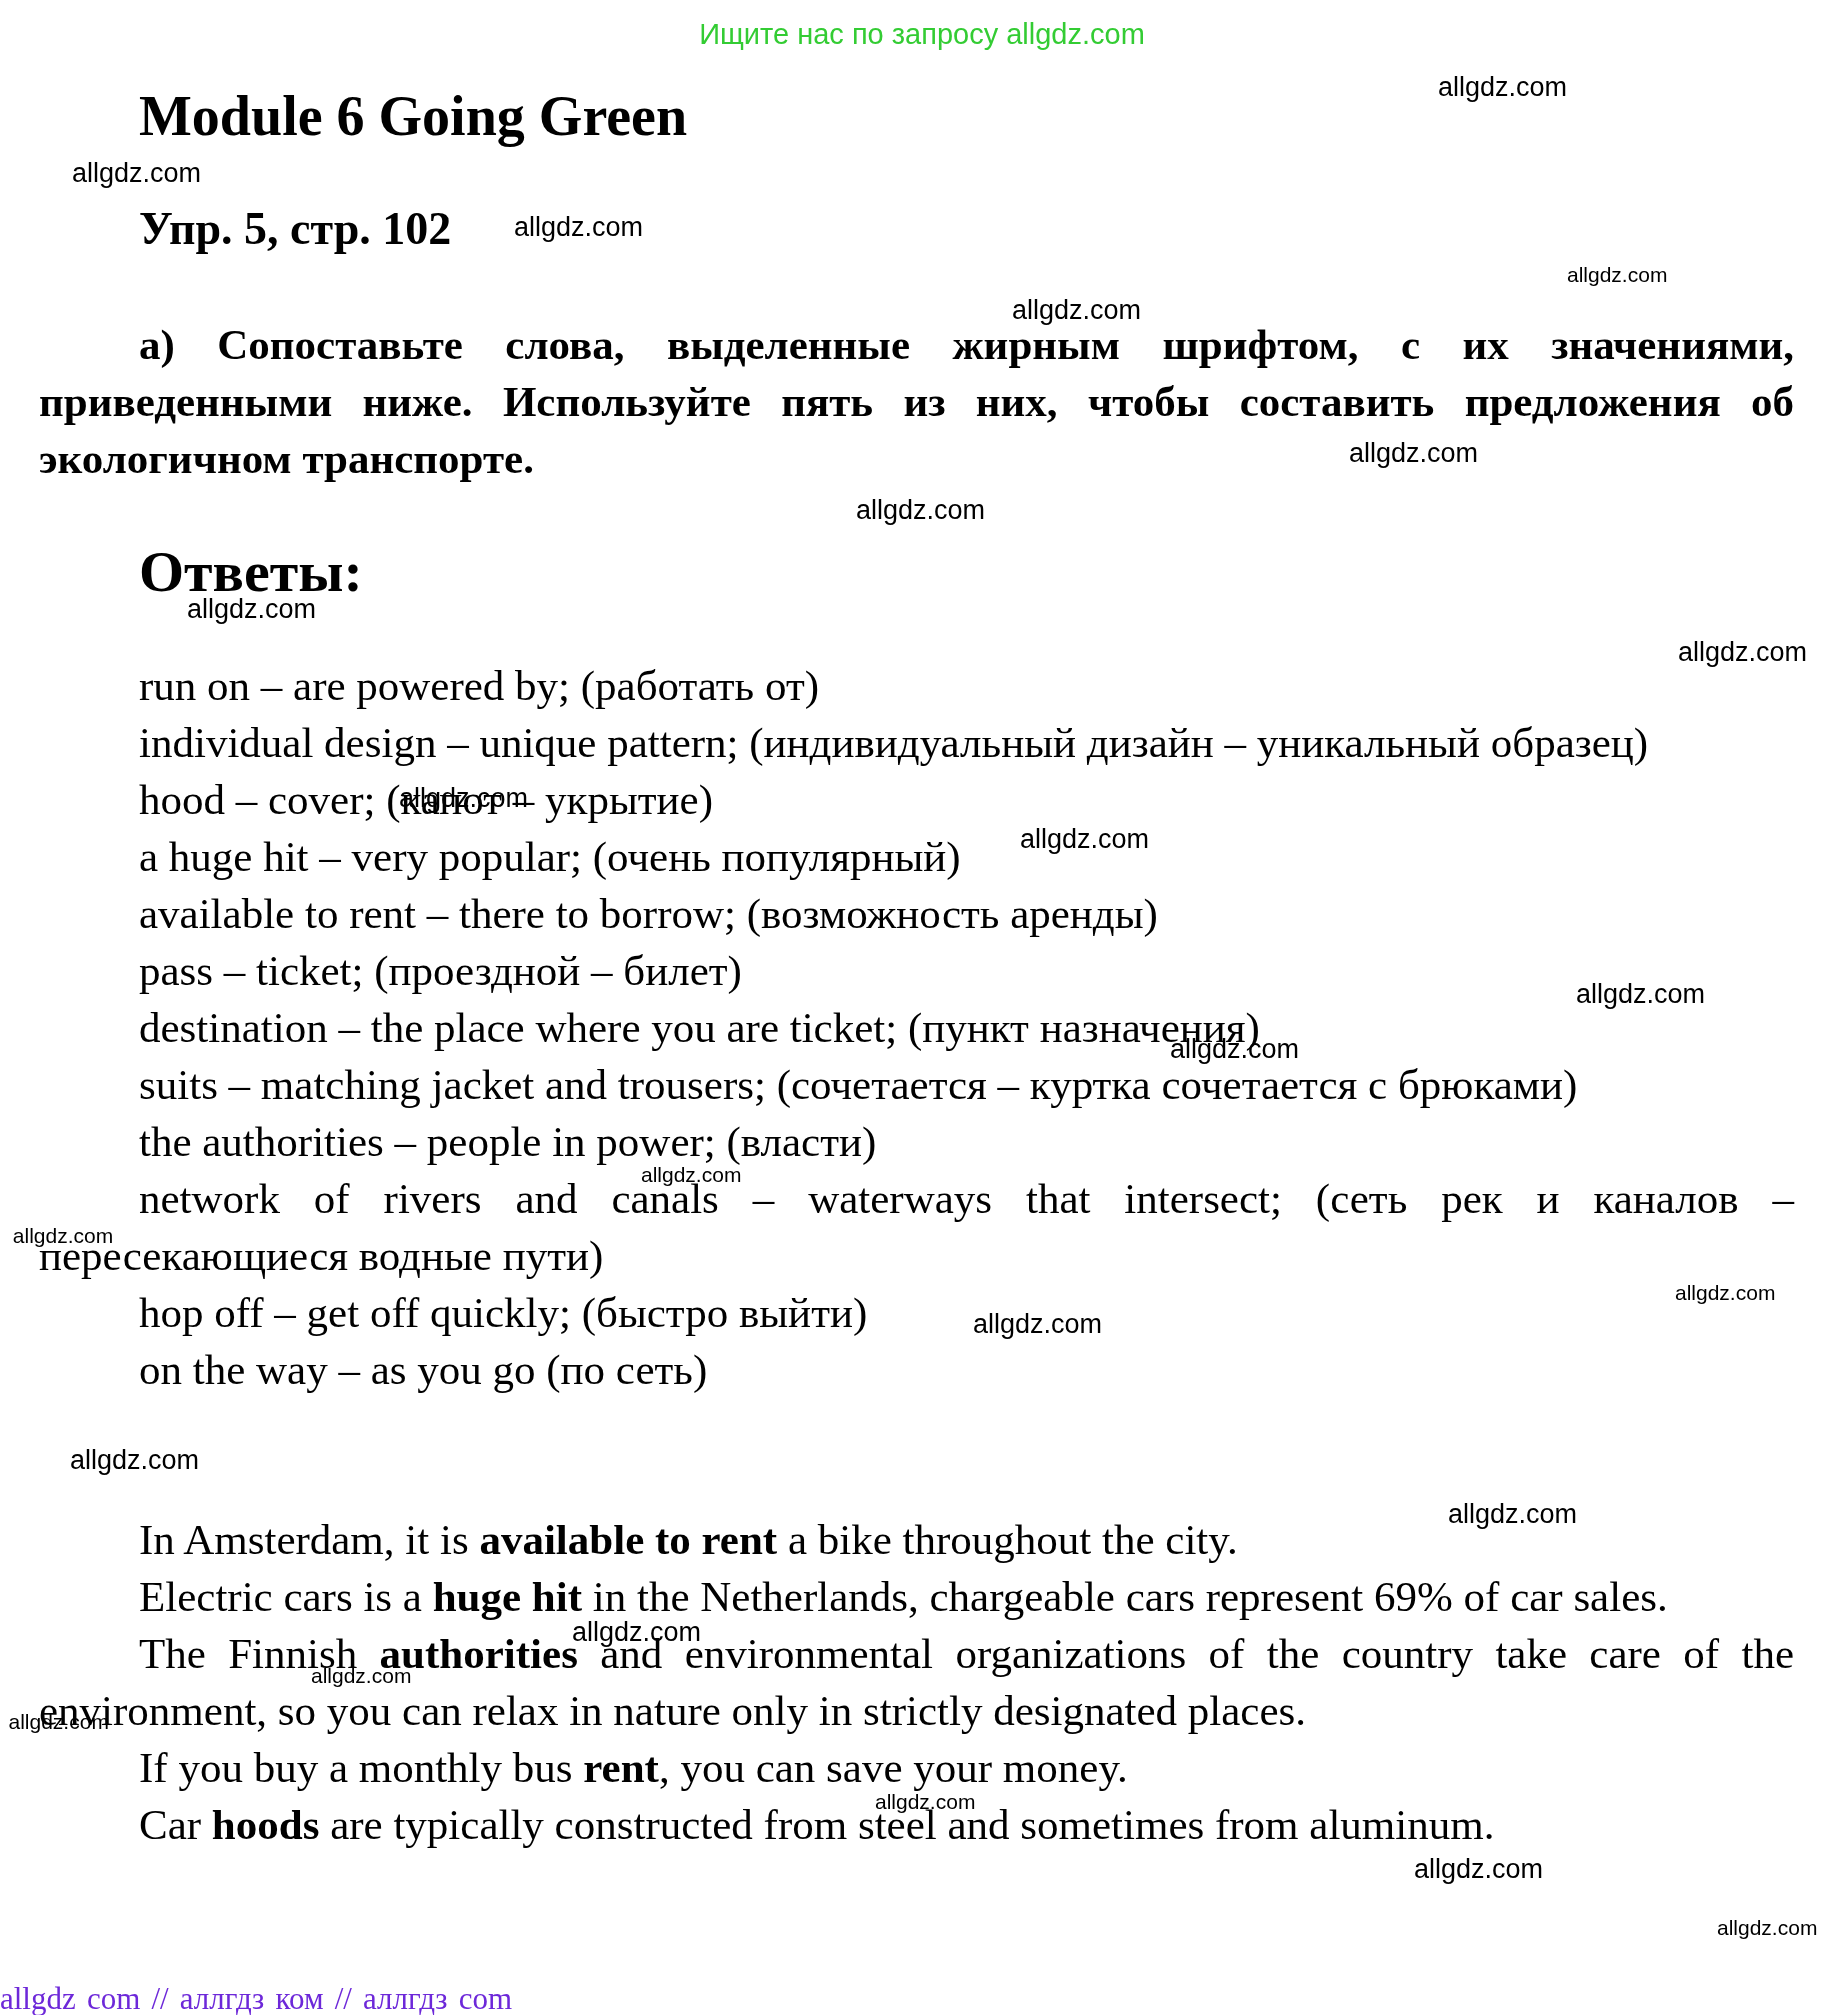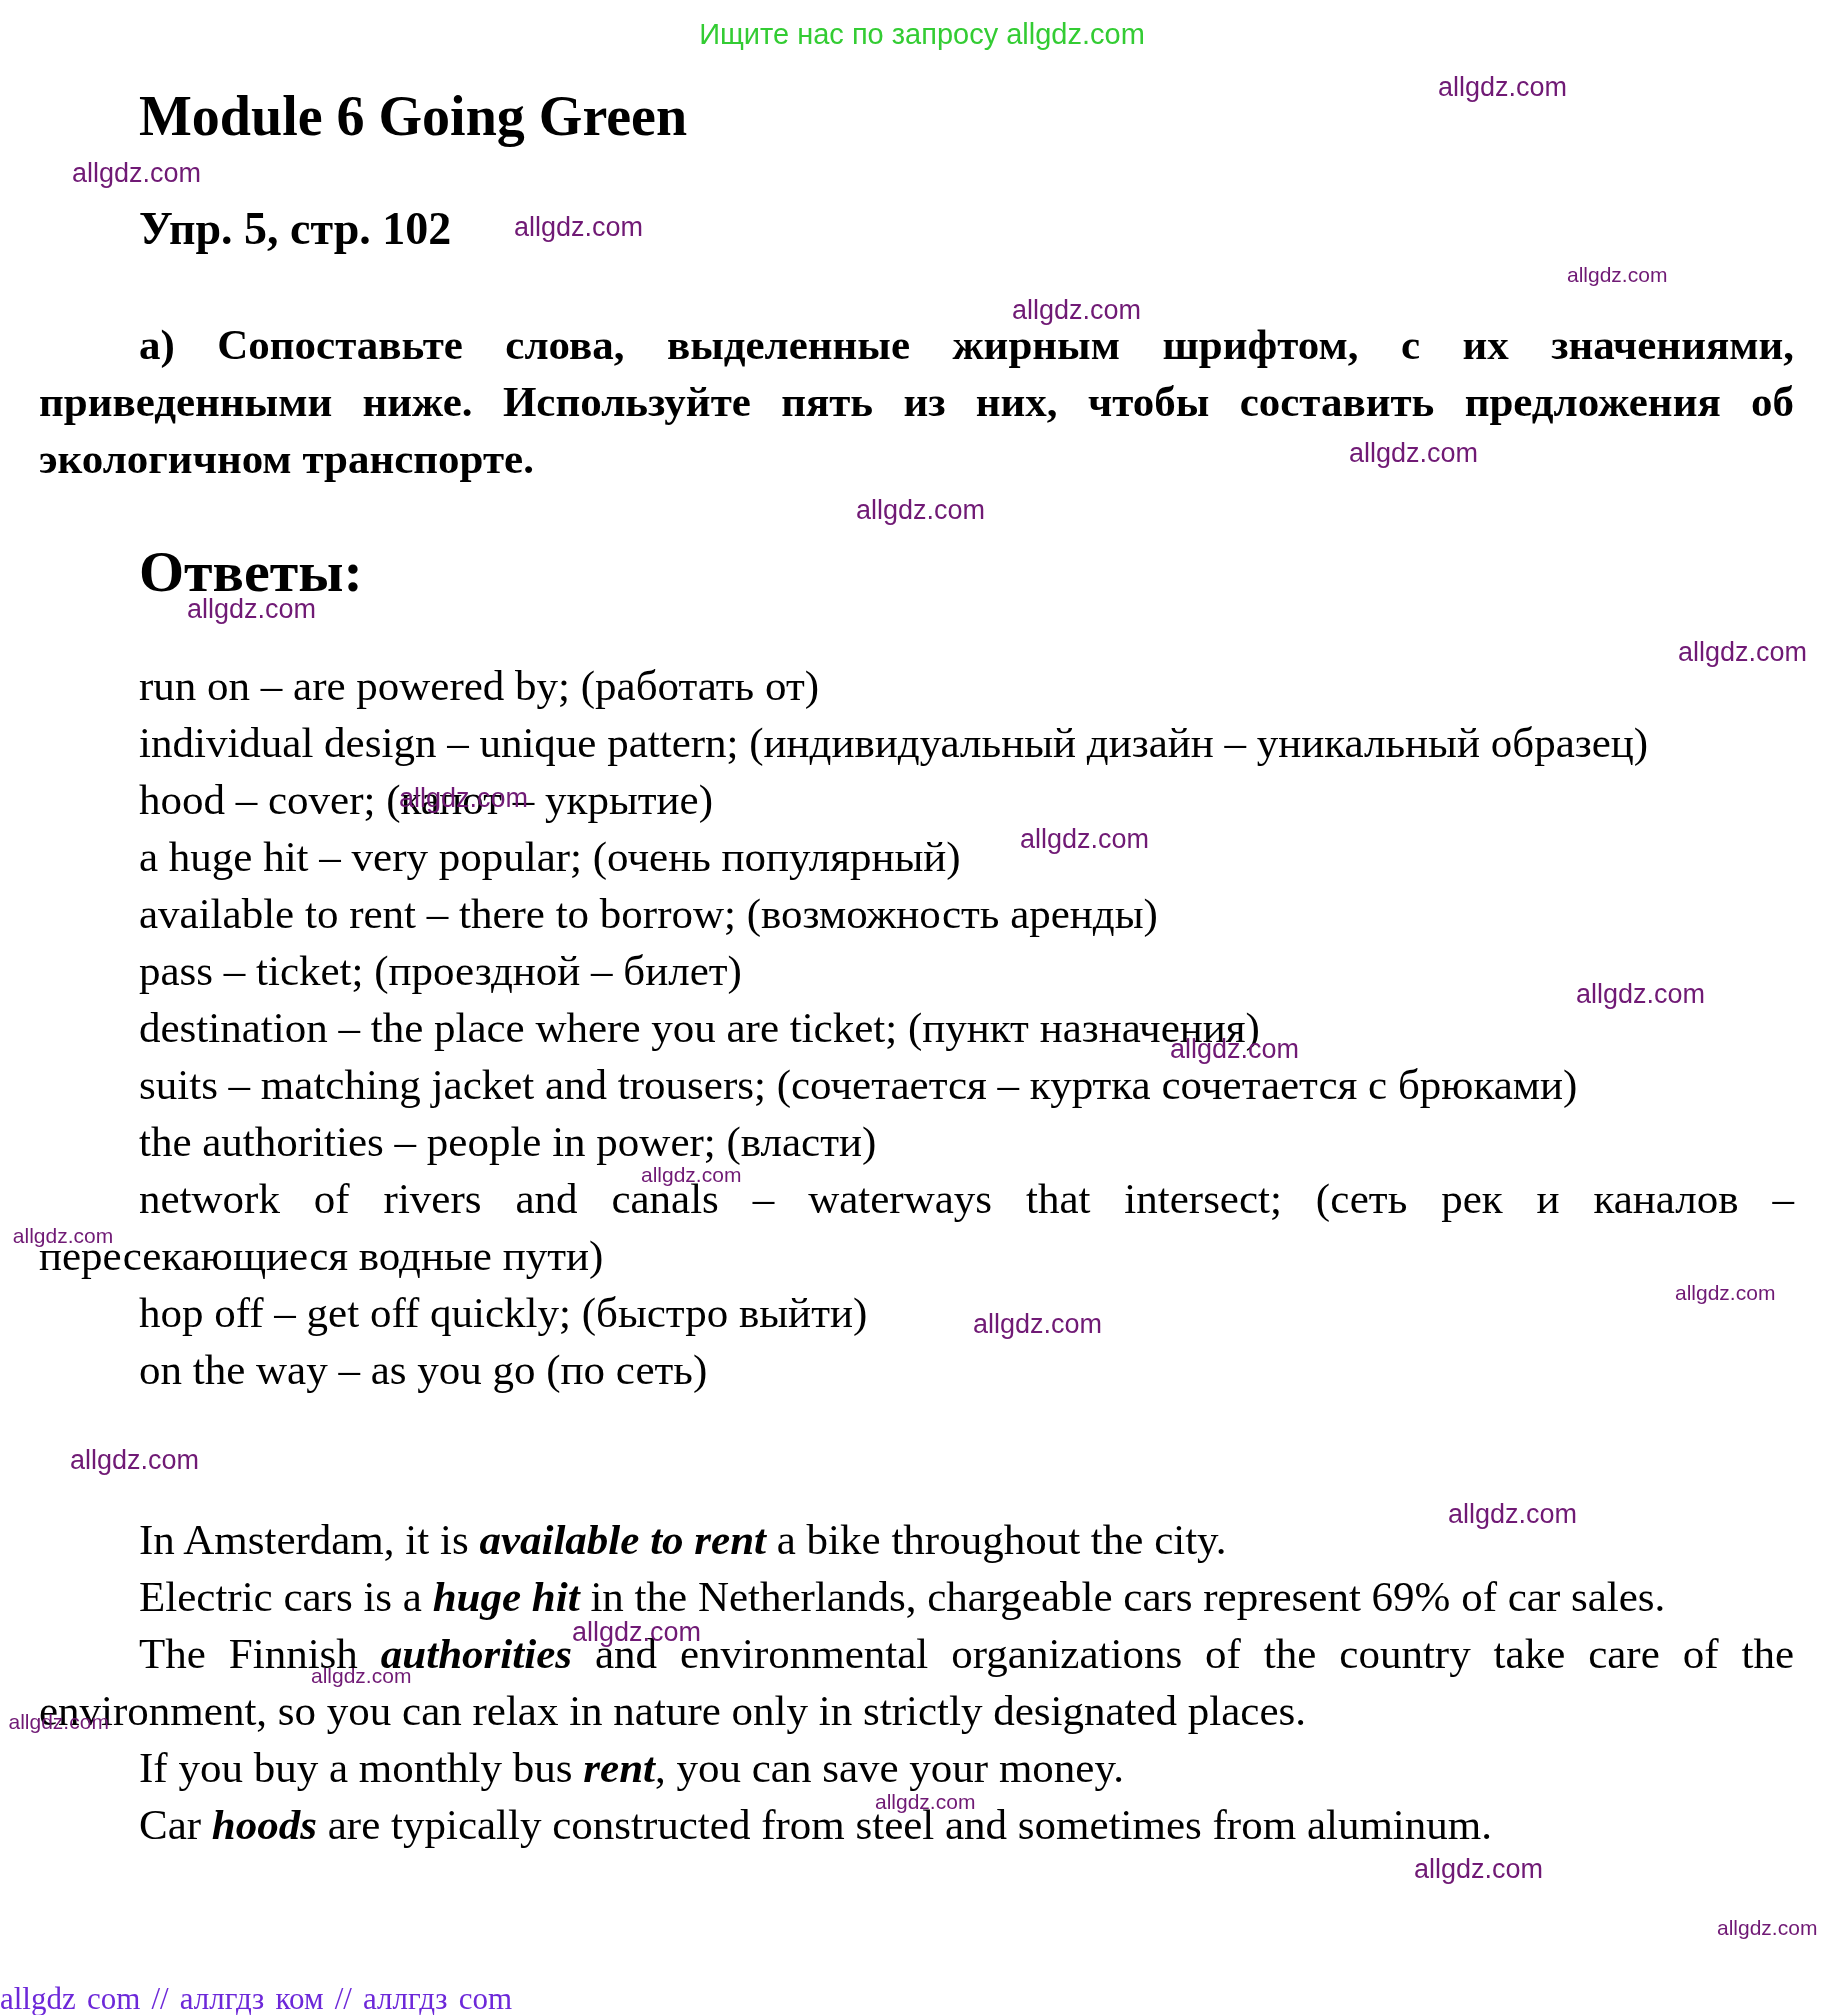--- a/index.html
+++ b/index.html
@@ -11,22 +11,22 @@
     font-family: Liberation Serif, serif; font-size: 31px; color: #6d28d9; line-height: 43px; word-spacing: 3.4px; }
   .serif { font-family: "Liberation Serif", serif; color: #000; }
   .h1 { position: absolute; left: 139px; top: 70px; font-size: 56px; font-weight: bold; line-height: 60px; }
   .h2 { position: absolute; left: 139px; top: 183px; font-size: 46px; font-weight: bold; line-height: 60px; }
   .task { position: absolute; left: 39px; top: 300px; width: 1755px; font-size: 43px; font-weight: bold;
     line-height: 57px; text-align: justify; text-indent: 100px; }
   .answers-title { position: absolute; left: 139px; top: 526px; font-size: 58px; font-weight: bold; line-height: 60px; }
   .list { position: absolute; left: 39px; top: 641px; width: 1755px; font-size: 43px; line-height: 57px; }
   .list p, .sentences p { margin: 0; text-indent: 100px; text-align: justify; }
   .sentences { position: absolute; left: 39px; top: 1495px; width: 1755px; font-size: 43px; line-height: 57px; }
-  .sentences b { font-weight: bold; font-style: italic; }
-  .wm { position: absolute; font-family: "Liberation Sans", sans-serif; font-size: 27px; color: #701a75; line-height: 31px; white-space: nowrap; }
+  .sentences b { font-weight: bold; }
+  .wm { position: absolute; font-family: "Liberation Sans", sans-serif; font-size: 27px; color: #000000; line-height: 31px; white-space: nowrap; }
   .wm.sm { font-size: 21px; }
 </style>
 </head>
 <body>
 
 <div class="page">
   <div class="top-banner">Ищите нас по запросу allgdz.com</div>
 
   <div class="serif h1">Module 6 Going Green</div>
   <div class="serif h2">Упр. 5, стр. 102</div>

